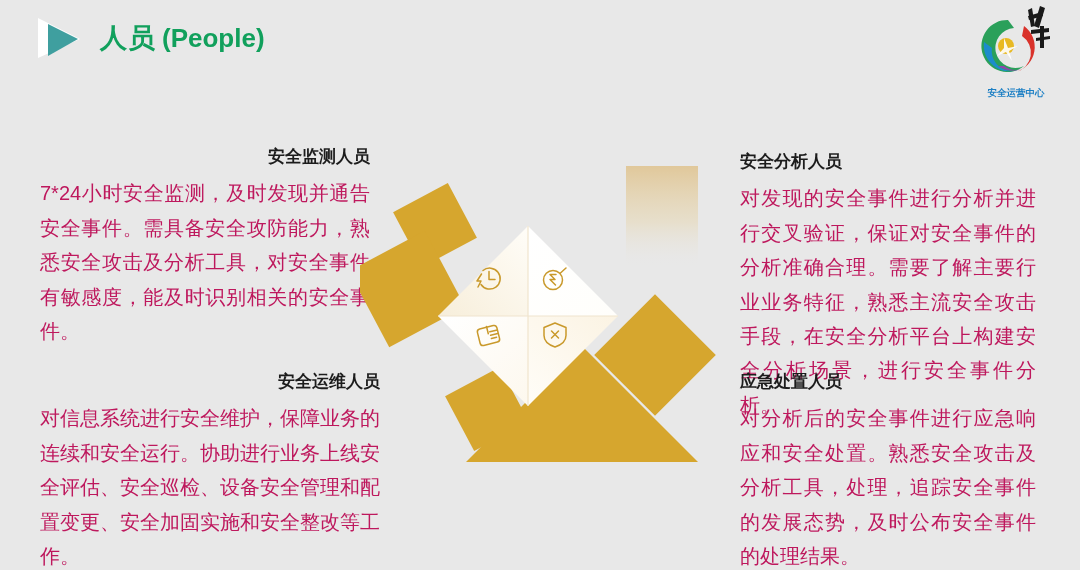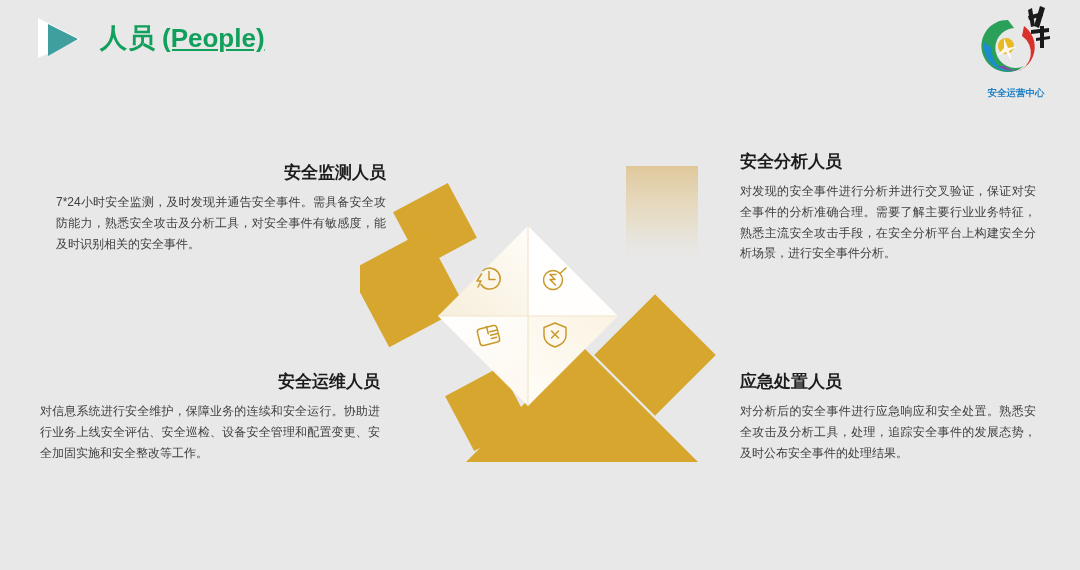--- a/index.html
+++ b/index.html
@@ -39,21 +39,20 @@
     letter-spacing: 1px;
     line-height: 1;
     text-align: right;
   }
   .title-en {
     font-size: 26px;
     font-weight: bold;
     color: #11a05c;
     line-height: 1;
     margin-left: 6px;
-    text-decoration: underline;
   }
   .title-row {
     display: flex;
     align-items: baseline;
   }
 
   
   .logo {
     position: absolute;
     right: 18px;
@@ -67,29 +66,29 @@
   .block { position: absolute; }
   .block h3 {
     margin: 0 0 9px 0;
     font-size: 17px;
     font-weight: bold;
     color: #1c1c1c;
     line-height: 1.2;
   }
   .block p {
     margin: 0;
-    font-size: 12px;
+    font-size: 20px;
     line-height: 1.72;
-    color: #404040;
+    color: #be185d;
     text-align: justify;
     text-justify: inter-character;
   }
   .block.right-align h3 { text-align: right; }
 
-  #block-monitor  { left: 40px;  top: 163px; width: 330px; margin-left: 16px; }
+  #block-monitor  { left: 40px;  top: 147px; width: 330px; }
   #block-analyst  { left: 740px; top: 152px; width: 296px; }
   #block-ops      { left: 40px;  top: 372px; width: 340px; }
   #block-response { left: 740px; top: 372px; width: 296px; }
 
   
   .graphic {
     position: absolute;
     left: 360px;
     top: 150px;
     width: 360px;

